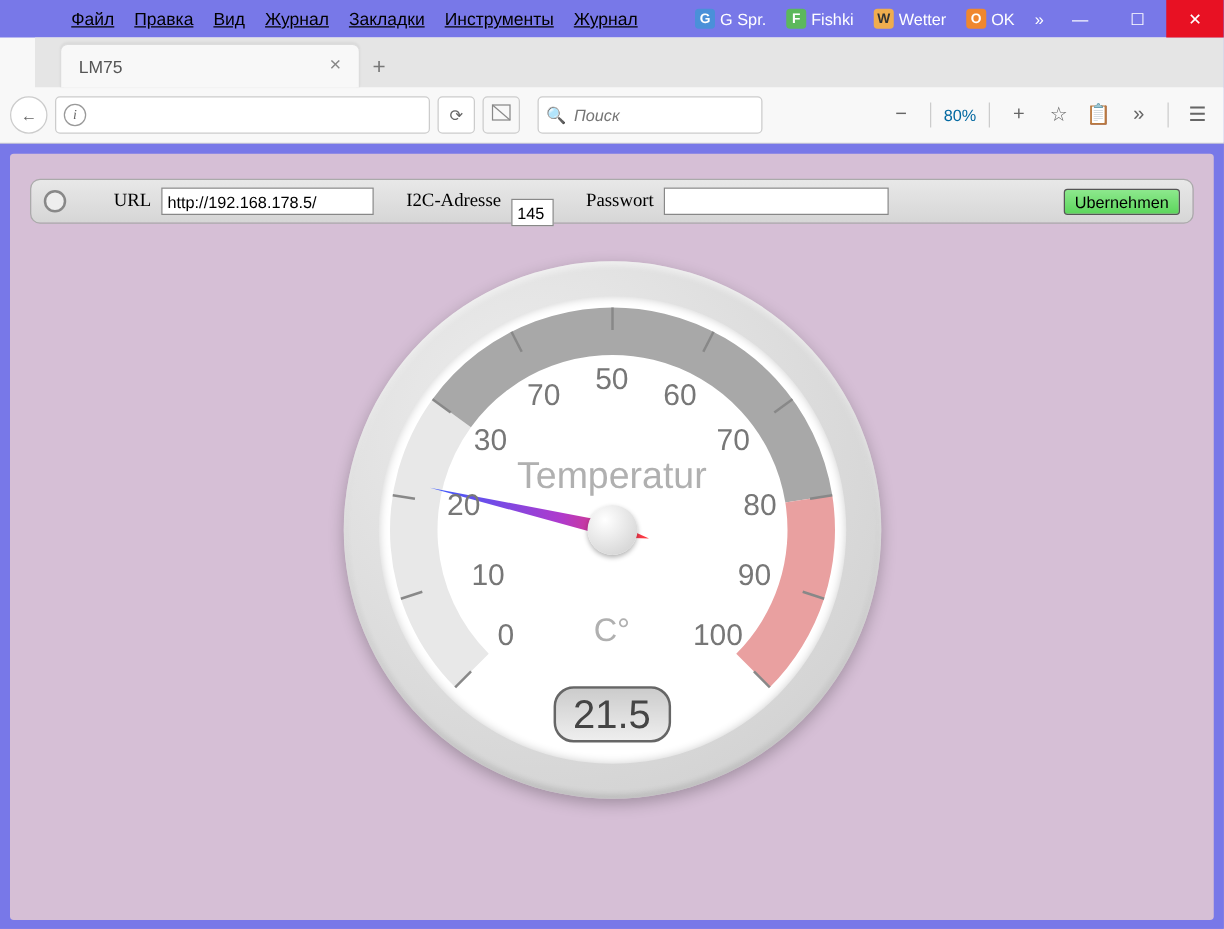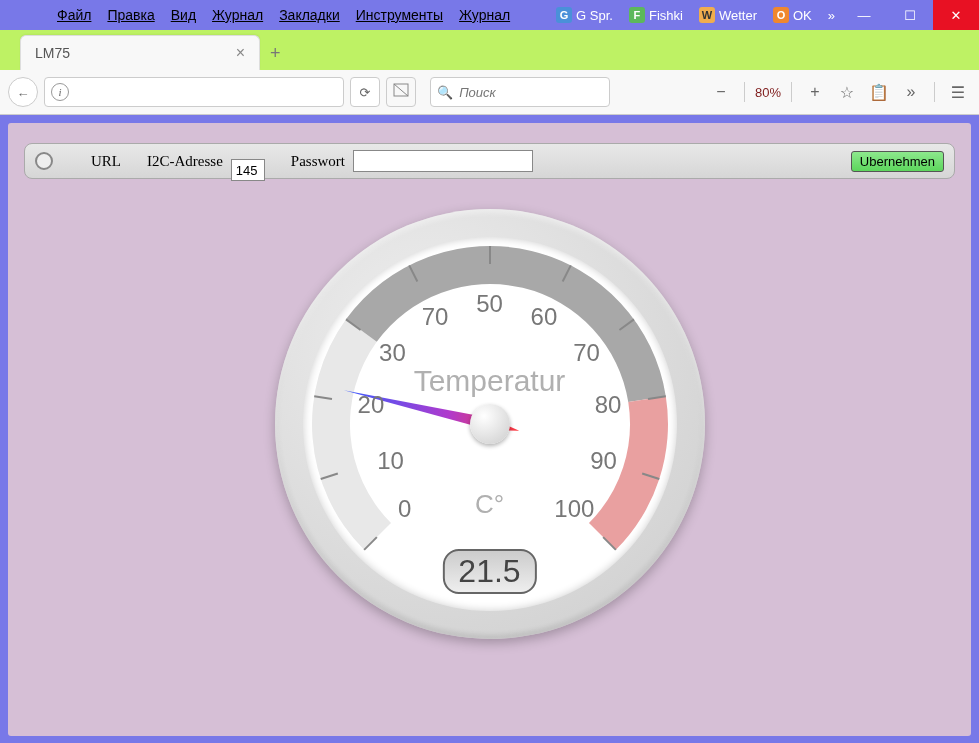--- a/index.html
+++ b/index.html
@@ -10,38 +10,38 @@
 .menubar { display: flex; align-items: center; padding-left: 8px; gap: 4px; flex: 1; }
 .menu-item { padding: 2px 6px; color: #000; font-size: 14px; cursor: pointer; text-decoration: underline; text-decoration-style: solid; }
 .bookmark-bar { display: flex; align-items: center; gap: 4px; }
 .bm { display: flex; align-items: center; gap: 4px; padding: 2px 6px; color: #fff; font-size: 13px; cursor: pointer; }
 .bm-icon { width: 16px; height: 16px; border-radius: 3px; display: flex; align-items: center; justify-content: center; font-size: 11px; font-weight: bold; color: #fff; }
 .win-controls { display: flex; }
 .win-btn { width: 46px; height: 30px; display: flex; align-items: center; justify-content: center; cursor: pointer; color: #fff; }
 .win-btn.close { background: #e81123; }
 
 
-.tabstrip { height: 40px; display: flex; align-items: flex-end; padding-left: 20px; background: #bef264; }
+.tabstrip { height: 40px; display: flex; align-items: flex-end; padding-left: 20px; background: #e5e5e5; margin-left: 28px; }
 .tab { background: #f8f8f8; border-radius: 6px 6px 0 0; padding: 8px 14px; min-width: 240px; display: flex; align-items: center; gap: 8px; font-size: 14px; color: #555; position: relative; border: 1px solid #ddd; border-bottom: none; box-shadow: 0 -1px 2px rgba(0,0,0,0.05); }
 .tab-close { color: #888; cursor: pointer; font-size: 16px; margin-left: auto; }
 .newtab { padding: 6px 10px; color: #777; font-size: 18px; cursor: pointer; }
 
 
 .chrome { background: #f8f8f8; border-bottom: 1px solid #ccc; }
 .navbar { height: 44px; background: #f8f8f8; display: flex; align-items: center; padding: 0 8px; gap: 6px; }
 .nav-btn { width: 30px; height: 30px; border: 1px solid #ccc; border-radius: 4px; display: flex; align-items: center; justify-content: center; color: #666; cursor: pointer; background: #fff; }
 .nav-btn.back { border-radius: 50%; }
 .url-wrap { flex: 0 0 auto; width: 300px; display: flex; align-items: center; border: 1px solid #ccc; border-radius: 4px; height: 30px; background: #fff; padding: 0 6px; gap: 6px; }
 .url-info { width: 18px; height: 18px; border: 1px solid #999; border-radius: 50%; display: flex; align-items: center; justify-content: center; font-size: 11px; color: #666; font-style: italic; font-family: Georgia, serif; }
 .url-text { font-size: 13px; color: #555; white-space: nowrap; overflow: hidden; }
 .search-wrap { flex: 1; display: flex; align-items: center; border: 1px solid #ccc; border-radius: 4px; height: 30px; background: #fff; padding: 0 6px; gap: 6px; margin-left: 8px; max-width: 180px; }
 .search-input { border: none; outline: none; font-size: 13px; color: #8b5cf6; font-style: italic; width: 100%; }
 .toolbar-right { display: flex; align-items: center; gap: 6px; margin-left: auto; }
 .tool { width: 26px; height: 26px; display: flex; align-items: center; justify-content: center; color: #666; cursor: pointer; font-size: 16px; }
-.zoom-label { color: #7f1d1d; font-size: 13px; }
+.zoom-label { color: #0369a1; font-size: 13px; }
 .divider { width: 1px; height: 20px; background: #ccc; margin: 0 4px; }
 
 
 .page { background: #7878e8; height: calc(743px - 30px - 40px - 44px); padding: 8px; }
 .page-inner { background: #d6bfd6; width: 100%; height: 100%; border-radius: 3px; padding: 20px 16px; }
 .cfgbar { background: linear-gradient(#e8e8e8,#d6d6d6); border: 1px solid #aaa; border-radius: 8px; height: 36px; display: flex; align-items: center; padding: 12px 10px; gap: 8px; font-family: Georgia, "Times New Roman", serif; font-size: 15px; }
 .cfg-led { width: 18px; height: 18px; border: 2px solid #888; border-radius: 50%; background: #eee; }
 .cfg-label { color: #000; margin-left: 18px; }
 .cfg-label.first { margin-left: 30px; }
 .cfg-input { border: 1px solid #888; height: 22px; padding: 0 4px; font-family: Arial, sans-serif; font-size: 13px; background: #fff; }
@@ -163,20 +163,21 @@
         </div>
     </div>
   </div>
 </div>
 
 <div class="page">
   <div class="page-inner">
     <div class="cfgbar">
       <span class="cfg-led"></span>
       <span class="cfg-label first">URL</span>
+      <input class="cfg-input url" value="http://192.168.178.5/" style="">
       <span class="cfg-label">I2C-Adresse</span>
       <input class="cfg-input addr" value="145" style="">
       <span class="cfg-label">Passwort</span>
       <input class="cfg-input pass" type="password" value="" style="">
       <button class="cfg-btn">Ubernehmen</button>
     </div>
 
     <div class="gauge-wrap">
       <div class="gauge">
         <div class="gauge-face"></div>

